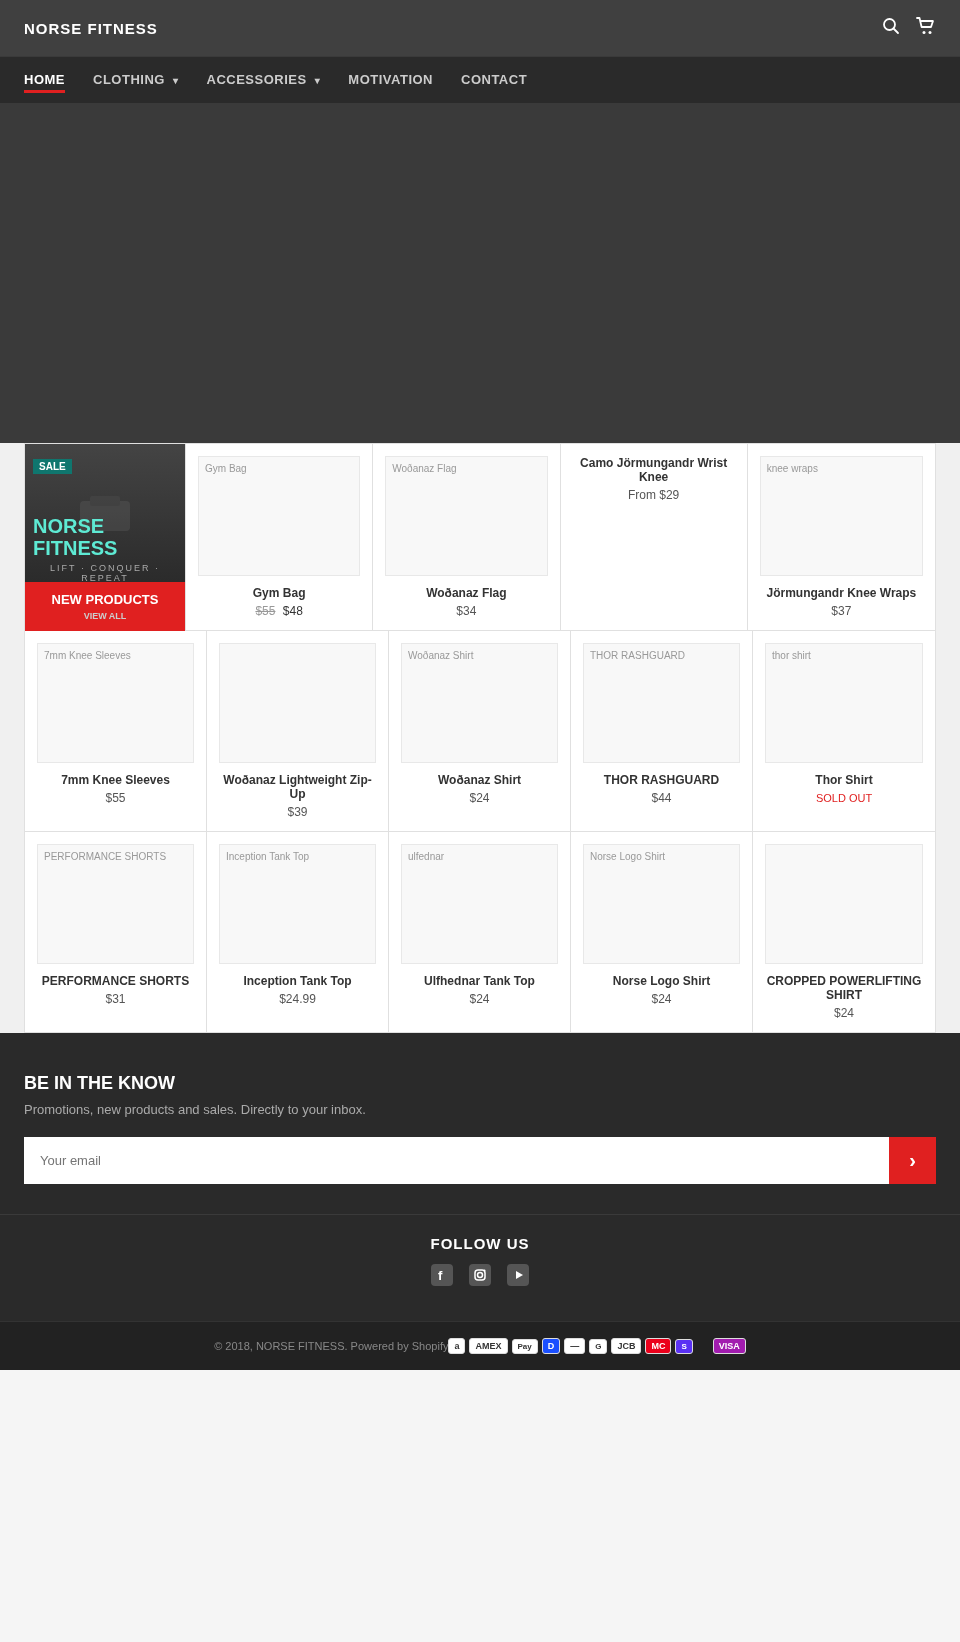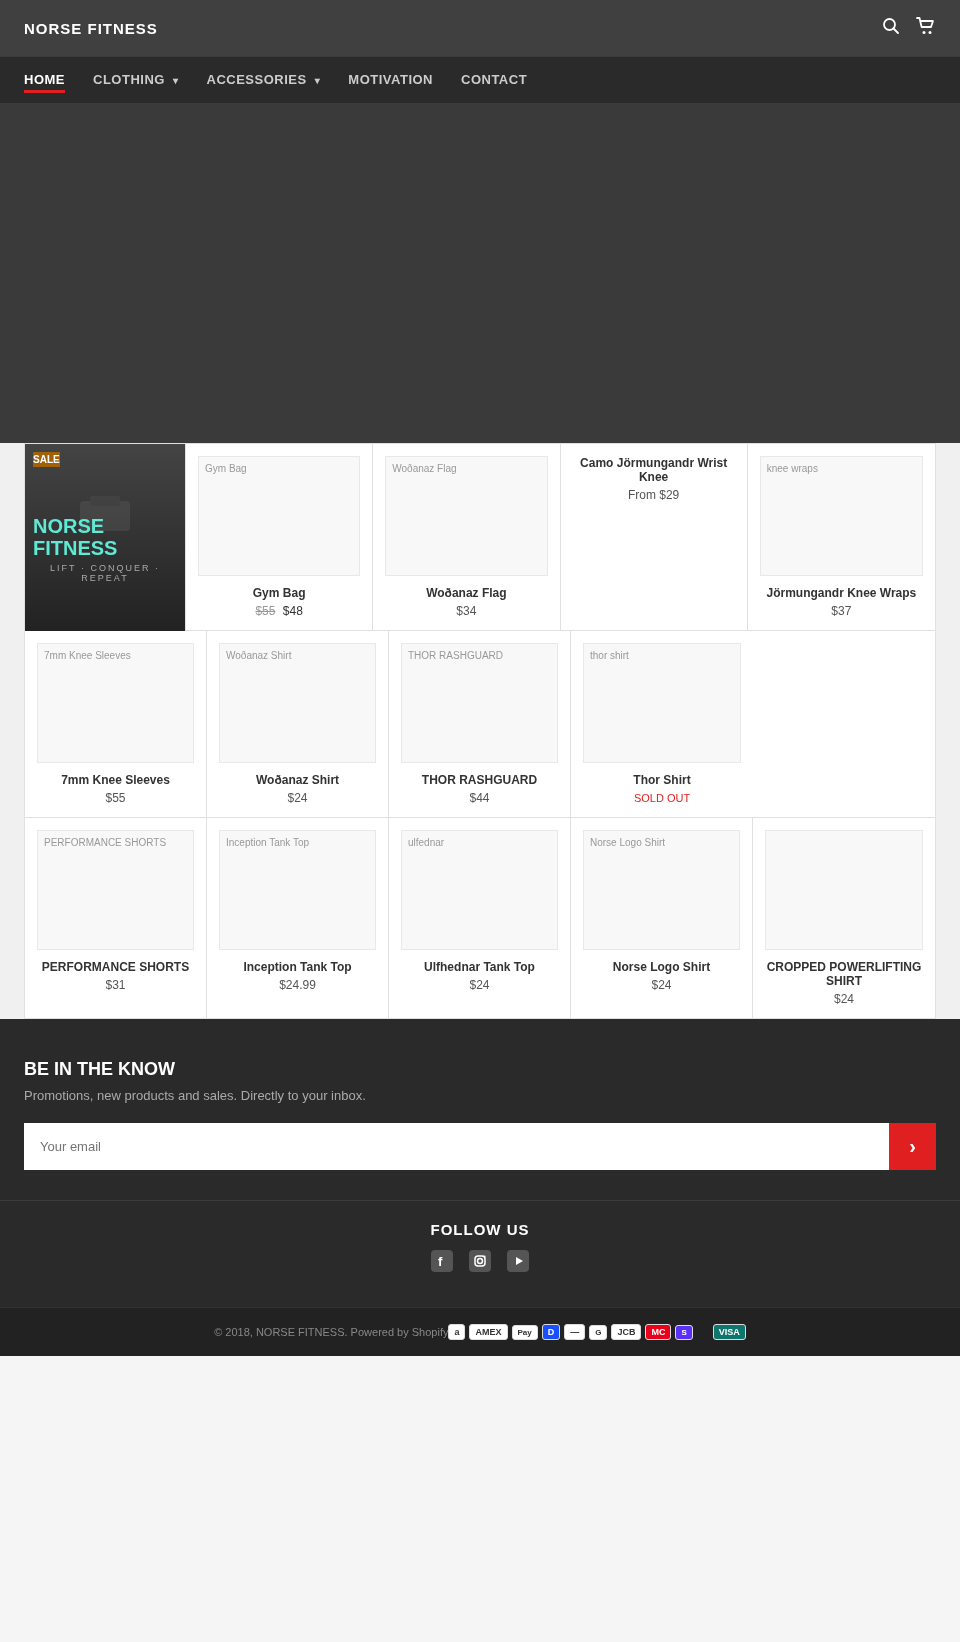--- a/index.html
+++ b/index.html
@@ -139,27 +139,27 @@
       left: 0; right: 0;
       background: #e02020;
       color: #fff;
       font-size: 13px;
       font-weight: bold;
       text-align: center;
       padding: 10px 4px;
     }
     .sale-badge {
       position: absolute;
-      top: 8px;
+      top: 15px;
       left: 8px;
-      background: #a16207;
+      background: #0f766e;
       color: #fff;
       font-size: 10px;
       font-weight: bold;
-      padding: 2px 0;
+      padding: 2px 6px;
       z-index: 2;
     }
 
     .products-grid {
       flex: 1;
       display: grid;
       grid-template-columns: repeat(4, 1fr);
       border-left: 1px solid #e0e0e0;
     }
 
@@ -360,20 +360,24 @@
           </div>
         </div>
         <span class="sale-badge">SALE</span>
         <div class="featured-banner-text-block">
           <div class="featured-banner-brand">
             <span>NORSE</span><br>
             <span>FITNESS</span>
           </div>
           <div class="featured-banner-sub">LIFT · CONQUER · REPEAT</div>
         </div>
+        <div class="featured-banner-label">
+          <div style="font-size:13px;font-weight:bold;color:#fff;">NEW PRODUCTS</div>
+          <div style="font-size:9px;color:#ccc;margin-top:4px;">VIEW ALL</div>
+        </div>
       </div>
 
       <div class="products-grid">
 
         <div class="product-card">
           <div class="product-image">
             <span class="product-image-label">Gym Bag</span>
           </div>
           <div class="product-name">Gym Bag</div>
           <div class="product-price">
@@ -405,20 +409,27 @@
       </div>
     </div>
 
     <div class="product-row">
       <div class="product-row-card">
         <div class="product-image">
           <span class="product-image-label">7mm Knee Sleeves</span>
         </div>
         <div class="product-name">7mm Knee Sleeves</div>
         <div class="product-price">$55</div>
+      </div>
+      <div class="product-row-card">
+        <div class="product-image">
+          <span class="product-image-label"></span>
+        </div>
+        <div class="product-name">Woðanaz Lightweight Zip-Up</div>
+        <div class="product-price">$39</div>
       </div>
       <div class="product-row-card">
         <div class="product-image">
           <span class="product-image-label">Woðanaz Shirt</span>
         </div>
         <div class="product-name">Woðanaz Shirt</div>
         <div class="product-price">$24</div>
       </div>
       <div class="product-row-card">
         <div class="product-image">
@@ -521,15 +532,15 @@
   <div class="footer-payments">
     <span class="payment-badge">a</span>
     <span class="payment-badge">AMEX</span>
     <span class="payment-badge" style="font-size:8px;">Pay</span>
     <span class="payment-badge" style="background:#1a4fff;color:white;">D</span>
     <span class="payment-badge">—</span>
     <span class="payment-badge" style="font-size:8px;">G</span>
     <span class="payment-badge">JCB</span>
     <span class="payment-badge" style="background:#eb001b;color:white;">MC</span>
     <span class="payment-badge" style="background:#5a31f4;color:white;font-size:8px;">S</span>
-    <span class="payment-badge" style="background:#0f766e;color:white;margin-left:16px;">VISA</span>
+    <span class="payment-badge" style="background:#a21caf;color:white;margin-left:16px;">VISA</span>
   </div>
 </div>
 
 </body></html>

